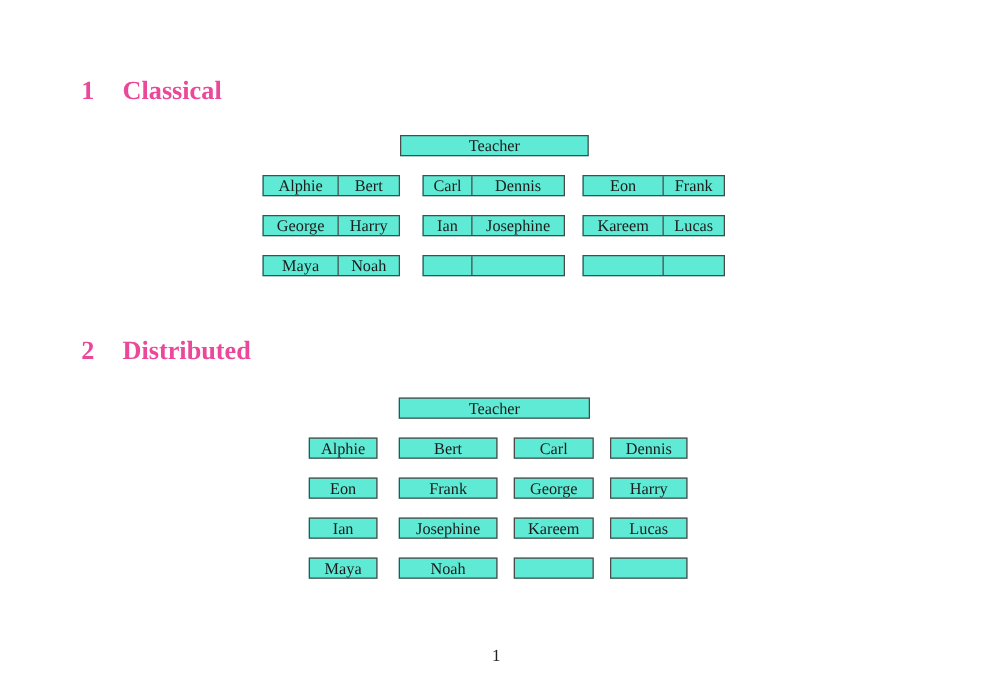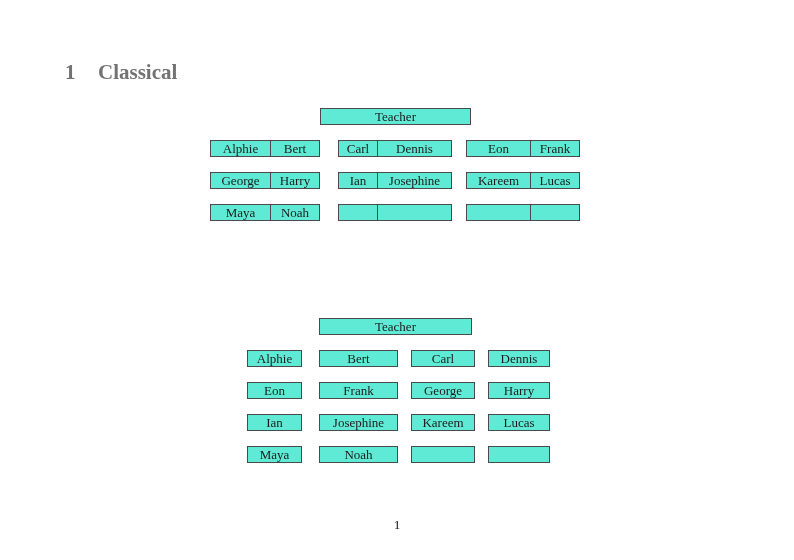--- a/index.html
+++ b/index.html
@@ -10,21 +10,21 @@
     font-family:"Liberation Serif","DejaVu Serif",serif;
     color:#1c1c1c;
     overflow:hidden;
   }
   .heading{
     position:absolute;
     left:65px;
     font-size:21px;
     font-weight:bold;
     line-height:1;
-    color:#737373;
+    color:#ec4899;
     white-space:nowrap;
   }
   .heading .num{display:inline-block;width:33px;}
   .boxed{
     position:absolute;
     box-sizing:border-box;
     height:17px;
     border:1px solid #4a4a4a;
     background:#5eead4;
     display:flex;
@@ -98,20 +98,23 @@
   </div>
   <div class="boxed pair" style="left:338px;top:204px;width:114px;">
     <span class="cell c1" style="width:39px;"></span>
     <span class="cell c2"></span>
   </div>
   <div class="boxed pair" style="left:466px;top:204px;width:114px;">
     <span class="cell c1" style="width:64px;"></span>
     <span class="cell c2"></span>
   </div>
 
+  <div class="heading" style="top:270px;">
+    <span class="num">2</span><span>Distributed</span>
+  </div>
 
   <div class="boxed" style="left:319px;top:318px;width:153px;">
     <span>Teacher</span>
   </div>
 
   <div class="boxed" style="left:247px;top:350px;width:55px;">Alphie</div>
   <div class="boxed" style="left:319px;top:350px;width:79px;">Bert</div>
   <div class="boxed" style="left:411px;top:350px;width:64px;">Carl</div>
   <div class="boxed" style="left:488px;top:350px;width:62px;">Dennis</div>
 

